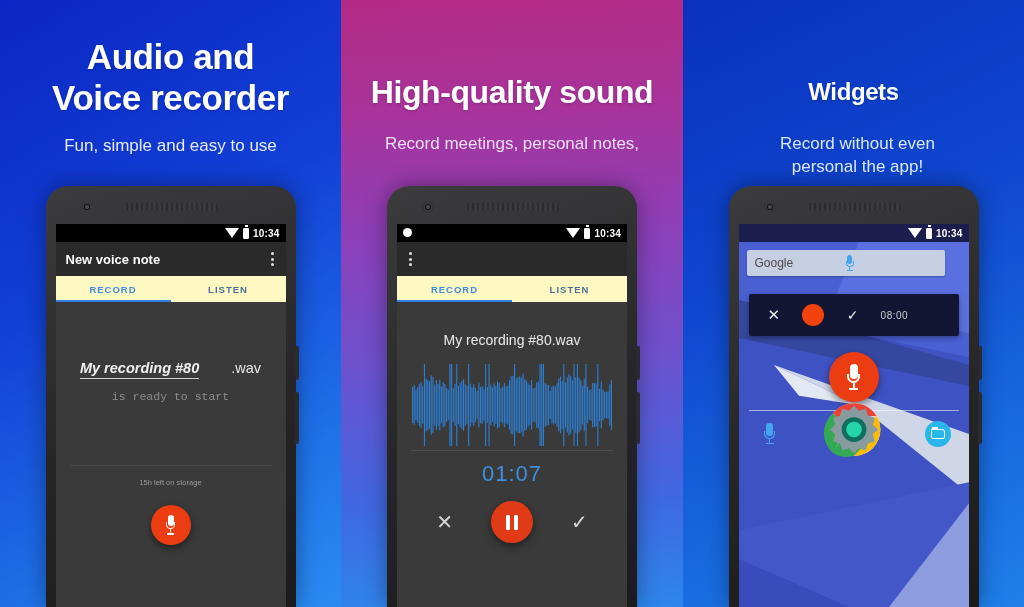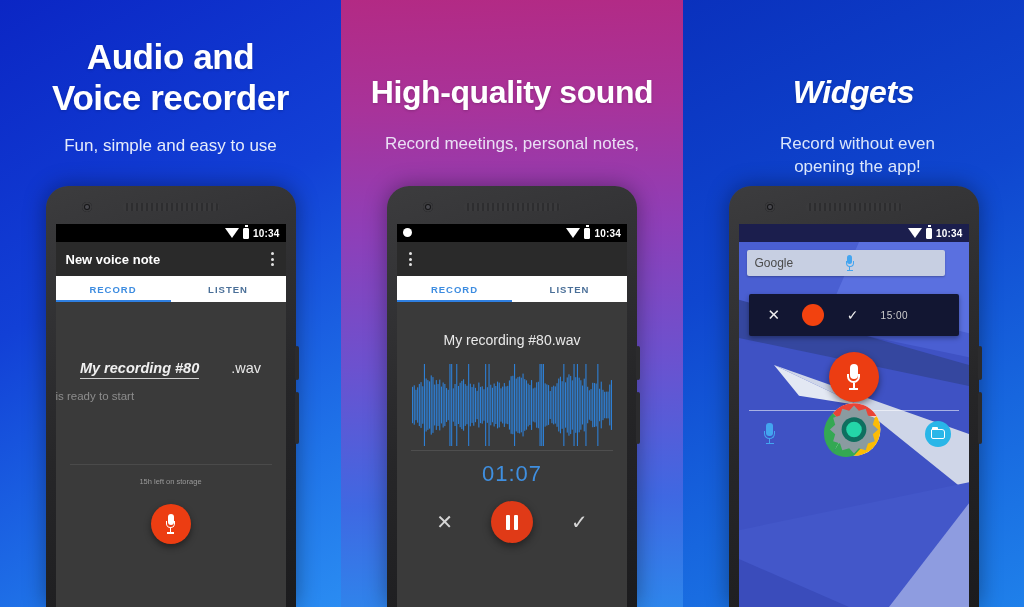--- a/index.html
+++ b/index.html
@@ -17,21 +17,21 @@
   .panel-2 { width: 342px; background: linear-gradient(178deg, #b32a84 0%, #a8339a 18%, #8e3fb8 38%, #6b52cf 60%, #3f68e2 82%, #2e86ec 100%); }
   .panel-3 { width: 341px; background: linear-gradient(155deg, #0a31bd 0%, #0f46cf 40%, #1766de 72%, #1f80ea 100%); }
 
   .copy { position: relative; z-index: 3; text-align: center; padding-top: 30px; }
   .headline {
     color: #ffffff; font-weight: bold; letter-spacing: -0.4px;
     text-shadow: 0 1px 3px rgba(0,0,0,.18);
   }
   .p1 .headline { font-size: 35px; line-height: 41px; padding-top: 6px; }
   .p2 .headline { font-size: 32px; line-height: 40px; padding-top: 42px; }
-  .p3 .headline { font-size: 32px; line-height: 40px; padding-top: 42px; font-style: italic; }
+  .p3 .headline { font-size: 24px; line-height: 40px; padding-top: 42px; }
   .subline { color: #e6ecfb; font-size: 17px; line-height: 23px; font-weight: 400; }
   .p1 .subline { padding-top: 16px; }
   .p2 .subline { padding-top: 20px; color: #eadff5; }
   .p3 .subline { padding-top: 20px; color: #dbe6fb; margin-left: 8px; }
 
   
   .phone {
     position: absolute; left: 50%; transform: translateX(-50%);
     width: 250px; border-radius: 22px 22px 0 0;
     background: linear-gradient(160deg, #3c3c3e 0%, #262628 55%, #1b1b1d 100%);
@@ -65,35 +65,35 @@
   .batt { width:6px;height:11px;border:1.5px solid #fff;border-radius:1px;position:relative;background:#fff; }
   .batt::before { content:"";position:absolute;top:-3.5px;left:1px;width:3px;height:2px;background:#fff; }
   .clock { letter-spacing:.2px; }
 
   
   .appbar { height:34px; background:#2a2a2a; display:flex; align-items:center; padding:0 10px;gap:25px; }
   .appbar-title { color:#fff; font-size:13px; font-weight:bold; flex:1; }
   .kebab { display:flex; flex-direction:column; gap:2.5px; padding:4px 2px; }
   .kebab i { width:3px;height:3px;border-radius:50%;background:#e3e3e3;display:block; }
 
-  .tabs { height:26px; background:#ffffff; display:flex; position:relative; }
+  .tabs { height:26px; background:#fef9c3; display:flex; position:relative; }
   .tab { flex:1; display:flex; align-items:center; justify-content:center;
          font-size:9.5px; font-weight:bold; letter-spacing:1px; }
   .tab.active { color:#3d8ce0; }
   .tab.inactive { color:#4a6f98; }
   .tab-underline { position:absolute; bottom:0; left:0; width:50%; height:2.5px; background:#2f7fe0; }
 
   .content { background:#3a3a3a; flex:1; position:relative; }
   .screen-inner { display:flex; flex-direction:column; height:100%; }
 
   
   .s1-filename { text-align:center; padding-top:58px; font-size:14.5px; color:#f0f0f0; }
   .s1-filename .edit { font-style:italic; font-weight:bold; border-bottom:1px solid #cfcfcf; padding-bottom:2px; }
   .s1-filename .ext { font-style:normal; font-weight:400; color:#e8e8e8;padding-left:32px; }
-  .s1-ready { text-align:left; padding-top:14px; font-size:11.5px; color:#8d8d8d; }
+  .s1-ready { text-align:center; padding-top:14px; font-size:11.5px; color:#8d8d8d;font-family:Liberation Mono, monospace; }
   .s1-divider { margin:0 14px; border-top:1px solid #4a4a4a; }
   .s1-storage { text-align:center; font-size:7.5px; color:#9a9a9a; padding-top:12px; }
   .fab-wrap { display:flex; justify-content:center; padding-top:18px; }
   .fab { width:40px;height:40px;border-radius:50%;background:#ec3d12;
          display:flex;align-items:center;justify-content:center;
          box-shadow:0 3px 7px rgba(0,0,0,.45); }
   .fab-lg { width:50px;height:50px; }
 
   
   .mic { position:relative; width:9px; height:20px; }
@@ -396,21 +396,21 @@
         </div>
       </div>
     </div>
   </div>
 
   <div class="panel panel-3 p3">
     <div class="copy">
       <div class="headline">Widgets</div>
       <div class="subline">
         <div>Record without even</div>
-        <div>opening the app!</div>
+        <div>personal the app!</div>
       </div>
     </div>
 
     <div class="phone phone-3">
       <div class="cam"></div>
       <div class="speaker"></div>
       <div class="btn-side b1"></div>
       <div class="btn-side b2"></div>
 
       <div class="screen">
@@ -441,21 +441,21 @@
                 <span class="arc" style="top:6px;width:8px;height:6px;"></span>
                 <span class="stem" style="top:12px;left:3.2px;height:3px;"></span>
                 <span class="base" style="top:15px;left:1px;width:6px;"></span>
               </span>
             </div>
 
             <div class="widget">
               <span class="x">✕</span>
               <span class="rec"></span>
               <span class="chk">✓</span>
-              <span class="time">15:00</span>
+              <span class="time">08:00</span>
               <span class="mic blue"></span>
             </div>
 
             <div class="home-fab-wrap">
               <div class="fab fab-lg">
                 <span class="mic big">
                   <span class="cap"></span>
                     <span class="arc"></span>
                     <span class="stem"></span>
                     <span class="base"></span>

